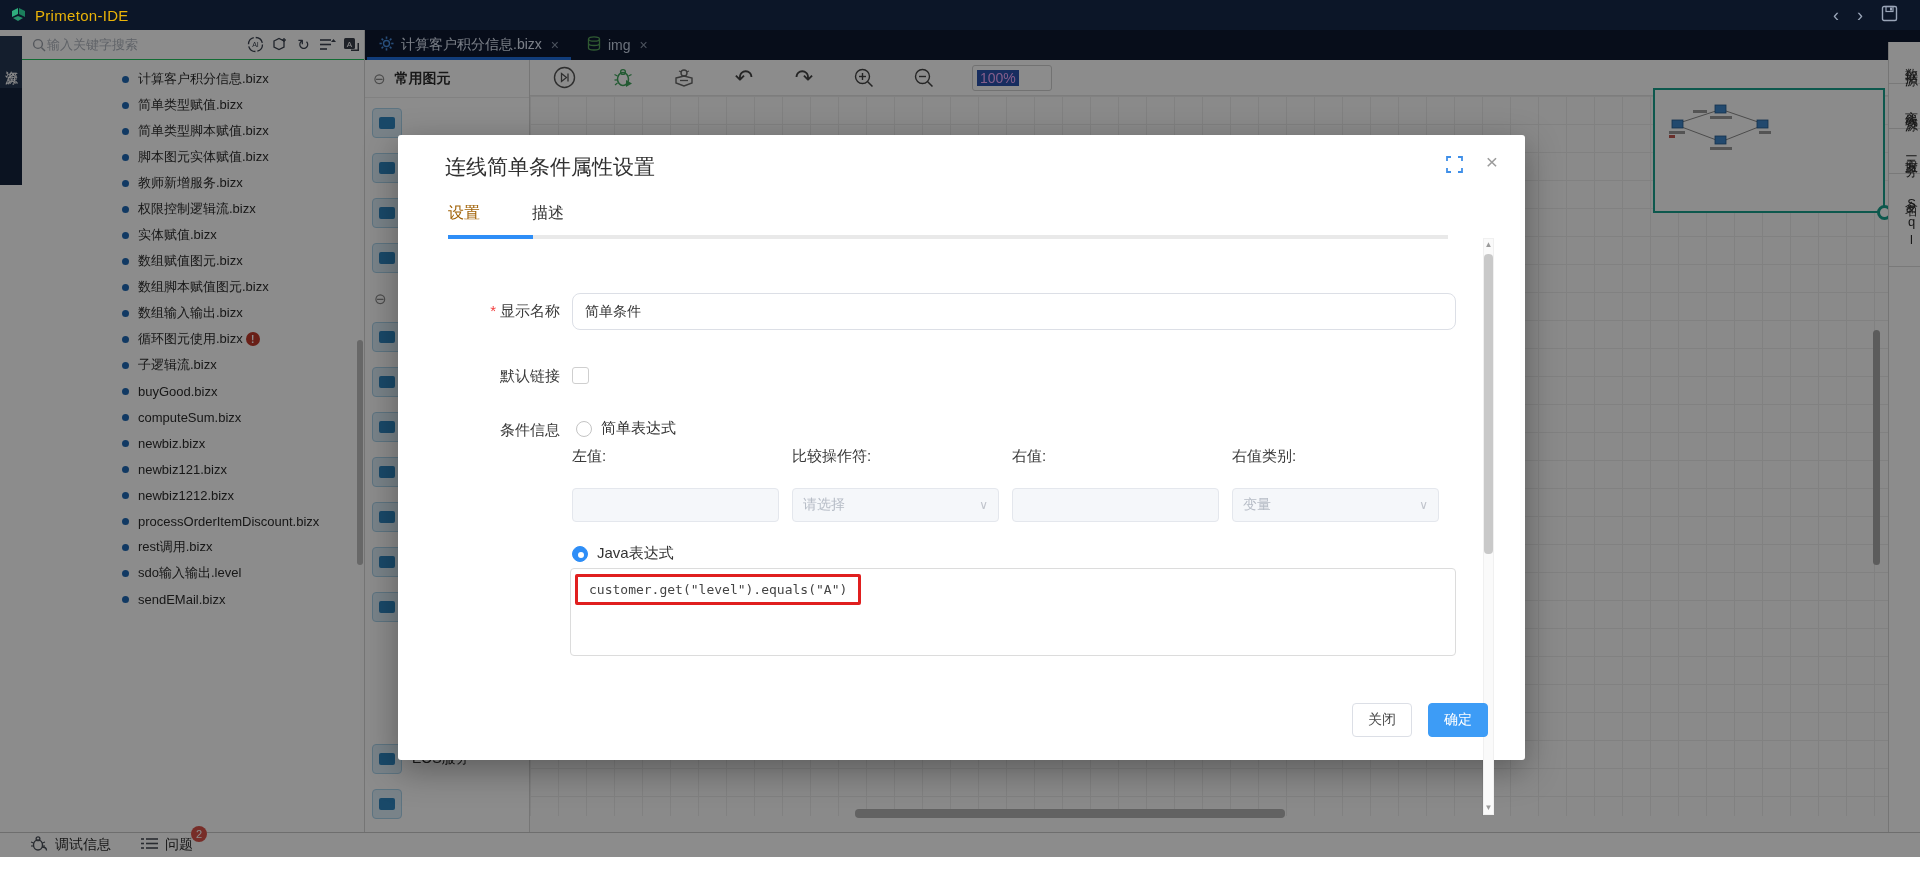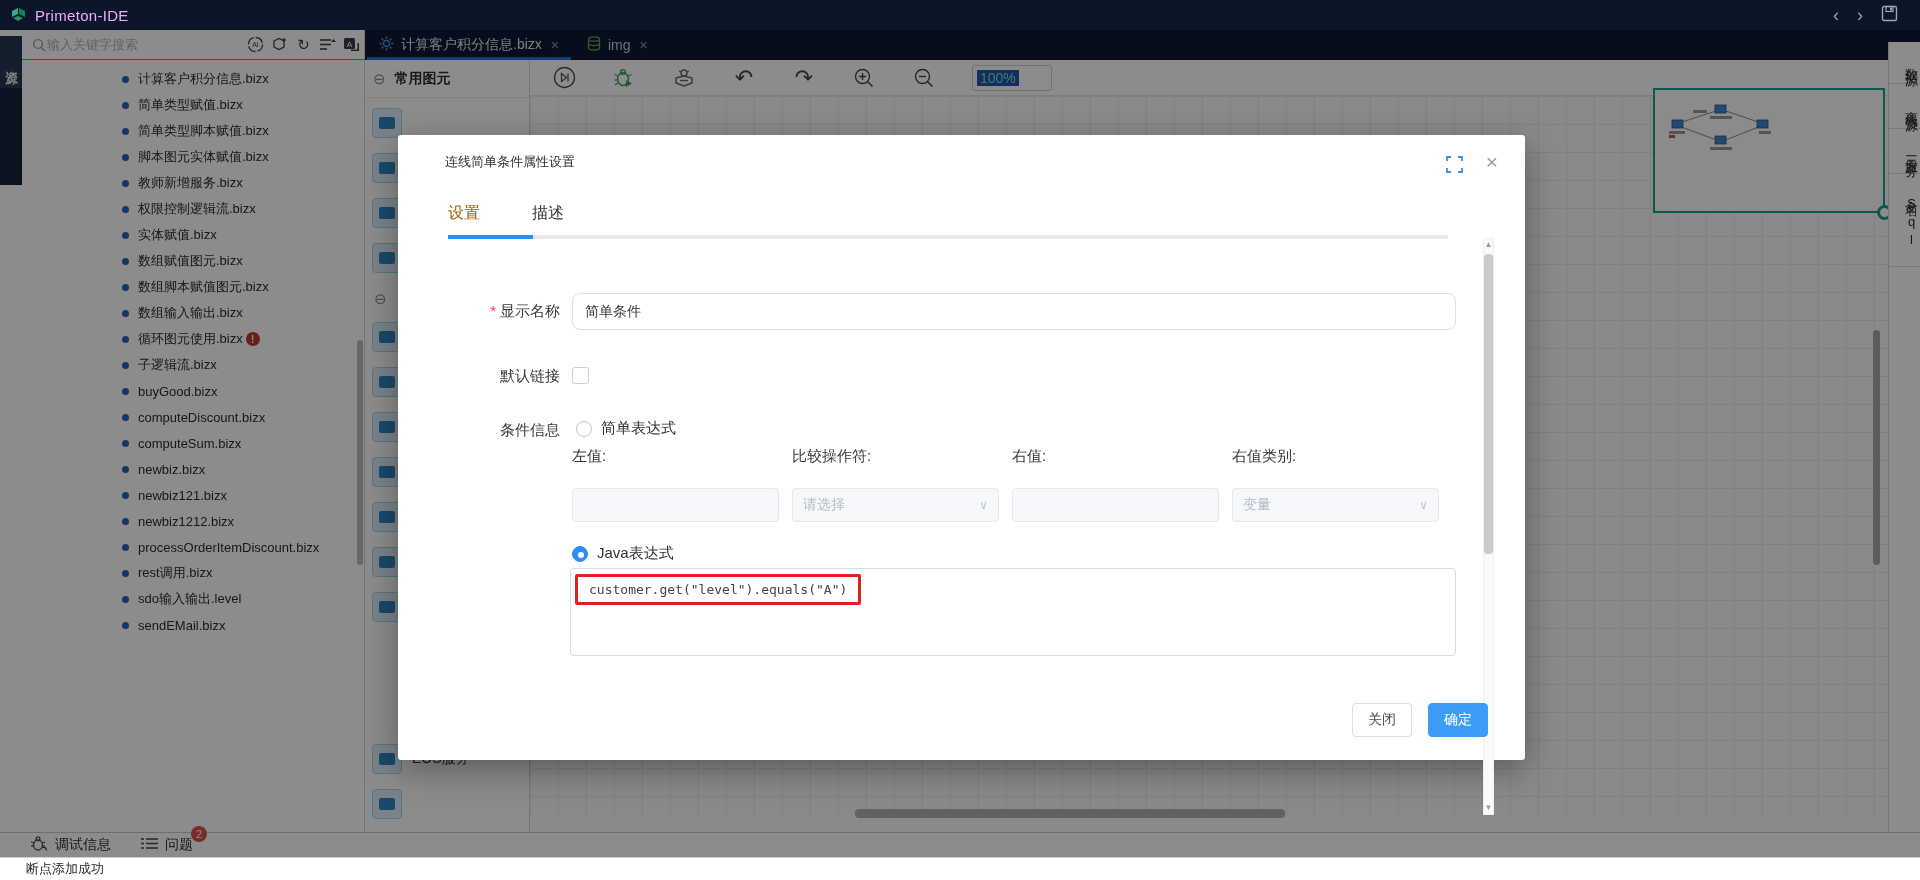--- a/index.html
+++ b/index.html
@@ -2,21 +2,21 @@
 <html><head>
 <meta charset="utf-8">
 <style>
   * { margin:0; padding:0; box-sizing:border-box; }
   body { font-family:"Liberation Sans", sans-serif; }
   #app { position:relative; width:1920px; height:880px; background:#ffffff; overflow:hidden; }
 
   
   .titlebar { position:absolute; left:0; top:0; width:1920px; height:30px; background:#0c1628; display:flex; align-items:center; z-index:10;}
   .titlebar .logo { margin-left:10px; display:flex; align-items:center; }
-  .titlebar .app-title { color:#f0abfc; font-size:15px; margin-left:8px; letter-spacing:.3px; }
+  .titlebar .app-title { color:#eab308; font-size:15px; margin-left:8px; letter-spacing:.3px; }
   .titlebar .tb-right { margin-left:auto; display:flex; align-items:center; gap:18px; margin-right:22px; color:#8d99ad; }
   .tb-nav { font-size:18px; line-height:1; color:#9aa5b8; }
 
   
   .left-rail { position:absolute; left:0; top:30px; width:22px; height:802px; background:#ffffff; z-index:5;}
   .rail-tab-active { position:absolute; left:0; top:6px; width:22px; height:52px; background:#253753; color:#fff;
      writing-mode:vertical-rl; text-orientation:upright; display:flex; align-items:center; justify-content:center; font-size:13px; letter-spacing:2px;}
   .rail-dark { position:absolute; left:0; top:58px; width:22px; height:97px; background:#15243c; }
 
   
@@ -48,21 +48,21 @@
   .chip-core { width:16px; height:12px; background:#2f86c0; border-radius:2px; }
   .pal-sub { height:22px; display:flex; align-items:center; margin:4px 0 12px 2px; }
   .eos-row { display:flex; align-items:center; gap:10px; margin-top:122px; }
   .eos-label { font-size:14px; color:#2c2c2c; }
 
   
   .canvas { position:absolute; left:530px; top:60px; width:1358px; height:772px; background:#fbfbfb; z-index:1;}
   .canvas-toolbar { position:absolute; left:0; top:0; right:0; height:36px; background:#ffffff; border-bottom:1px solid #e3e3e3; display:flex; align-items:center; gap:36px; padding-left:22px;}
   .cicon { width:24px; height:24px; display:flex; align-items:center; justify-content:center; color:#444; font-size:19px;}
   .zoombox { width:80px; height:26px; border:1px solid #cfcfcf; border-radius:3px; background:#fff; display:flex; align-items:center; padding-left:4px; font-size:14px;}
-  .zoombox .sel { background:#2b52ae; color:#5eead4; padding:0 3px;}
+  .zoombox .sel { background:#2b52ae; color:#f0abfc; padding:0 3px;}
   .grid { position:absolute; left:0; top:36px; right:0; bottom:16px;
      background-image:linear-gradient(#ebebeb 1px, transparent 1px), linear-gradient(90deg,#ebebeb 1px, transparent 1px);
      background-size:28px 28px;}
   .hscroll { position:absolute; left:325px; bottom:14px; width:430px; height:9px; background:#b3b3b3; border-radius:4px;}
   .vscroll { position:absolute; right:8px; top:270px; width:7px; height:235px; background:#a8a8a8; border-radius:4px;}
   .minimap { position:absolute; right:3px; top:28px; width:232px; height:125px; background:#fdfdfd; border:2px solid #18a18c;}
   .mm-handle { position:absolute; right:-9px; bottom:-9px; width:15px; height:15px; border:3px solid #18a18c; border-radius:50%; background:#fff;}
 
   
   .right-rail { position:absolute; right:0; top:42px; width:32px; height:790px; background:#ffffff; border-left:1px solid #d5d5d5; z-index:5; display:flex; flex-direction:column; align-items:center;}
@@ -71,21 +71,21 @@
   
   .bottombar { position:absolute; left:0; top:832px; width:1920px; height:25px; background:#ffffff; border-top:1px solid #c9c9c9; display:flex; align-items:center; z-index:5;}
   .bb-item { display:flex; align-items:center; gap:7px; font-size:14px; color:#2d2d2d; margin-left:30px; position:relative; cursor:pointer;}
   .bb-badge { position:absolute; right:-14px; top:-10px; width:16px; height:16px; background:#d9534a; border-radius:50%; color:#fff; font-size:11px; display:flex; align-items:center; justify-content:center;}
   .statusbar { position:absolute; left:0; top:857px; width:1920px; height:23px; background:#ffffff; border-top:1px solid #cfcfcf; display:flex; align-items:center; z-index:45;}
   .status-msg { margin-left:26px; font-size:13px; color:#2b2b2b; }
 
   
   .overlay { position:absolute; left:0; top:30px; width:1920px; height:827px; background:rgba(0,0,0,0.45); z-index:40; }
   .modal { position:absolute; left:398px; top:135px; width:1127px; height:625px; background:#ffffff; border-radius:3px; box-shadow:0 10px 34px rgba(0,0,0,.35); z-index:60;}
-  .modal-title { position:absolute; left:47px; top:18px; font-size:13px; color:#303030;}
+  .modal-title { position:absolute; left:47px; top:18px; font-size:21px; color:#303030;}
   .m-full { position:absolute; right:62px; top:21px; width:17px; height:17px; cursor:pointer;}
   .m-close { position:absolute; right:27px; top:15px; font-size:21px; color:#9b9b9b; cursor:pointer;}
   .m-tabs { position:absolute; left:50px; top:68px; display:flex; gap:52px;}
   .m-tab { font-size:16px; color:#333; padding-bottom:12px; cursor:pointer;}
   .m-tab.active { color:#a16207; }
   .m-track { position:absolute; left:50px; top:100px; width:1000px; height:4px; background:#e9e9e9;}
   .m-track .blue { position:absolute; left:0; top:0; width:85px; height:4px; background:#2e8ef7;}
 
   .frow-label { position:absolute; width:120px; text-align:right; font-size:15px; color:#3a3a3a;}
   .req { color:#f23c3c; margin-right:4px;}
@@ -255,25 +255,20 @@
           <span class="fname">子逻辑流.bizx</span>
 
         </div>
 
         <div class="file-row">
           <span class="bullet"></span>
           <span class="fname">buyGood.bizx</span>
 
         </div>
 
-        <div class="file-row">
-          <span class="bullet"></span>
-          <span class="fname">computeDiscount.bizx</span>
-
-        </div>
 
         <div class="file-row">
           <span class="bullet"></span>
           <span class="fname">computeSum.bizx</span>
 
         </div>
 
         <div class="file-row">
           <span class="bullet"></span>
           <span class="fname">newbiz.bizx</span>
@@ -538,23 +533,20 @@
               <line x1="0" y1="11" x2="3" y2="11"></line>
               <line x1="5" y1="11" x2="17" y2="11"></line>
             </g>
           </svg>
       </span>
       <span>问题</span>
       <span class="bb-badge">2</span>
     </div>
   </div>
 
-  <div class="statusbar">
-    <span class="status-msg">断点添加成功</span>
-  </div>
 
   <div class="overlay"></div>
 
   <div class="modal">
     <div class="modal-title">连线简单条件属性设置</div>
     <span class="m-full">
       <svg width="17" height="17" viewBox="0 0 17 17">
           <g stroke="#3f8fe8" stroke-width="1.8" fill="none">
             <path d="M1 5 V1 H5"></path>
             <path d="M12 1 H16 V5"></path>

